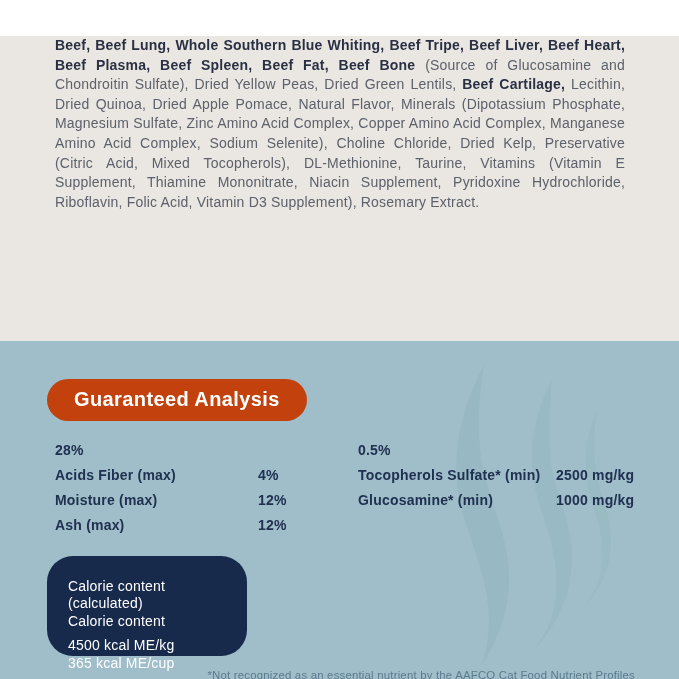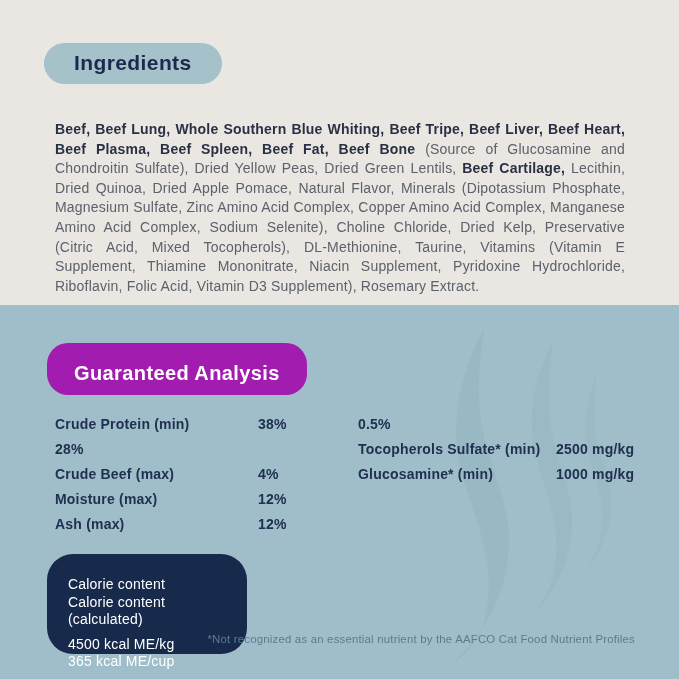--- a/index.html
+++ b/index.html
@@ -50,24 +50,24 @@
   }
   .watermark{
     position:absolute;
     left:420px;top:10px;
     width:240px;height:360px;
     pointer-events:none;
   }
   .pill-dark{
     display:inline-block;
     margin:38px 0 0 47px;
-    background:#a21caf;
+    background:#c2410c;
     color:#FFFFFF;
     border-radius:21px;
-    padding:19px 27px 10px 27px;
+    padding:9px 27px 10px 27px;
     font-size:20px;
     font-weight:bold;
     letter-spacing:.4px;
   }
   .ga-grid{
     position:relative;
     display:flex;
     margin:17px 0 0 55px;
   }
   .ga-col-left{width:303px;}
@@ -105,23 +105,20 @@
     letter-spacing:.2px;
     color:#5B7B8E;
   }
 </style>
 </head>
 <body>
 
 <div class="canvas">
 
   <section class="top-section">
-    <div class="pill-light">
-      <span>Ingredients</span>
-    </div>
     <p class="ingredients-text"><span class="seg-bold">Beef, Beef Lung, Whole Southern Blue Whiting, Beef Tripe, Beef Liver, Beef Heart, Beef Plasma, Beef Spleen, Beef Fat, Beef Bone</span><span class="seg-reg"> (Source of Glucosamine and Chondroitin Sulfate), Dried Yellow Peas, Dried Green Lentils, </span><span class="seg-bold">Beef Cartilage,</span><span class="seg-reg"> Lecithin, Dried Quinoa, Dried Apple Pomace, Natural Flavor, Minerals (Dipotassium Phosphate, Magnesium Sulfate, Zinc Amino Acid Complex, Copper Amino Acid Complex, Manganese Amino Acid Complex, Sodium Selenite), Choline Chloride, Dried Kelp, Preservative (Citric Acid, Mixed Tocopherols), DL-Methionine, Taurine, Vitamins (Vitamin E Supplement, Thiamine Mononitrate, Niacin Supplement, Pyridoxine Hydrochloride, Riboflavin, Folic Acid, Vitamin D3 Supplement), Rosemary Extract.</span></p>
   </section>
 
   <section class="bottom-section">
 
     <svg class="watermark" viewBox="0 0 240 360" aria-hidden="true">
       <path fill="#92B3BF" opacity="0.55" d="M64,14 C38,62 28,116 44,166 C58,212 76,248 66,298 C60,328 46,340 32,348
            C64,320 88,278 89,230 C90,182 64,142 60,98 C57,66 60,42 64,14 Z"></path>
       <path fill="#92B3BF" opacity="0.5" d="M132,28 C112,68 106,108 118,148 C130,188 142,216 134,256 C130,278 120,292 110,302
            C136,278 152,244 152,206 C152,168 132,138 130,104 C128,76 130,50 132,28 Z"></path>
@@ -129,28 +126,24 @@
            C182,238 192,214 191,186 C190,158 176,136 175,110 C174,92 175,76 176,60 Z"></path>
     </svg>
 
     <div class="pill-dark">
       <span>Guaranteed Analysis</span>
     </div>
 
     <div class="ga-grid">
       <div class="ga-col-left">
           <div class="ga-row">
-            <span class="ga-label">Crude Protein (min)</span>
-            <span class="ga-value">38%</span>
-          </div>
-          <div class="ga-row">
             <span class="ga-value">28%</span>
           </div>
           <div class="ga-row">
-            <span class="ga-label">Crude Beef (max)</span>
+            <span class="ga-label">Acids Fiber (max)</span>
             <span class="ga-value">4%</span>
           </div>
           <div class="ga-row">
             <span class="ga-label">Moisture (max)</span>
             <span class="ga-value">12%</span>
           </div>
           <div class="ga-row">
             <span class="ga-label">Ash (max)</span>
             <span class="ga-value">12%</span>
           </div>
@@ -164,22 +157,22 @@
             <span class="ga-value">2500 mg/kg</span>
           </div>
           <div class="ga-row">
             <span class="ga-label">Glucosamine* (min)</span>
             <span class="ga-value">1000 mg/kg</span>
           </div>
         </div>
     </div>
 
     <div class="calorie-box">
+      <div>Calorie content (calculated)</div>
       <div>Calorie content</div>
-      <div>Calorie content (calculated)</div>
       <div class="calorie-gap"></div>
       <div>4500 kcal ME/kg</div>
       <div>365 kcal ME/cup</div>
     </div>
 
     <div class="footnote">*Not recognized as an essential nutrient by the AAFCO Cat Food Nutrient Profiles</div>
   </section>
 </div>
 
 </body></html>

